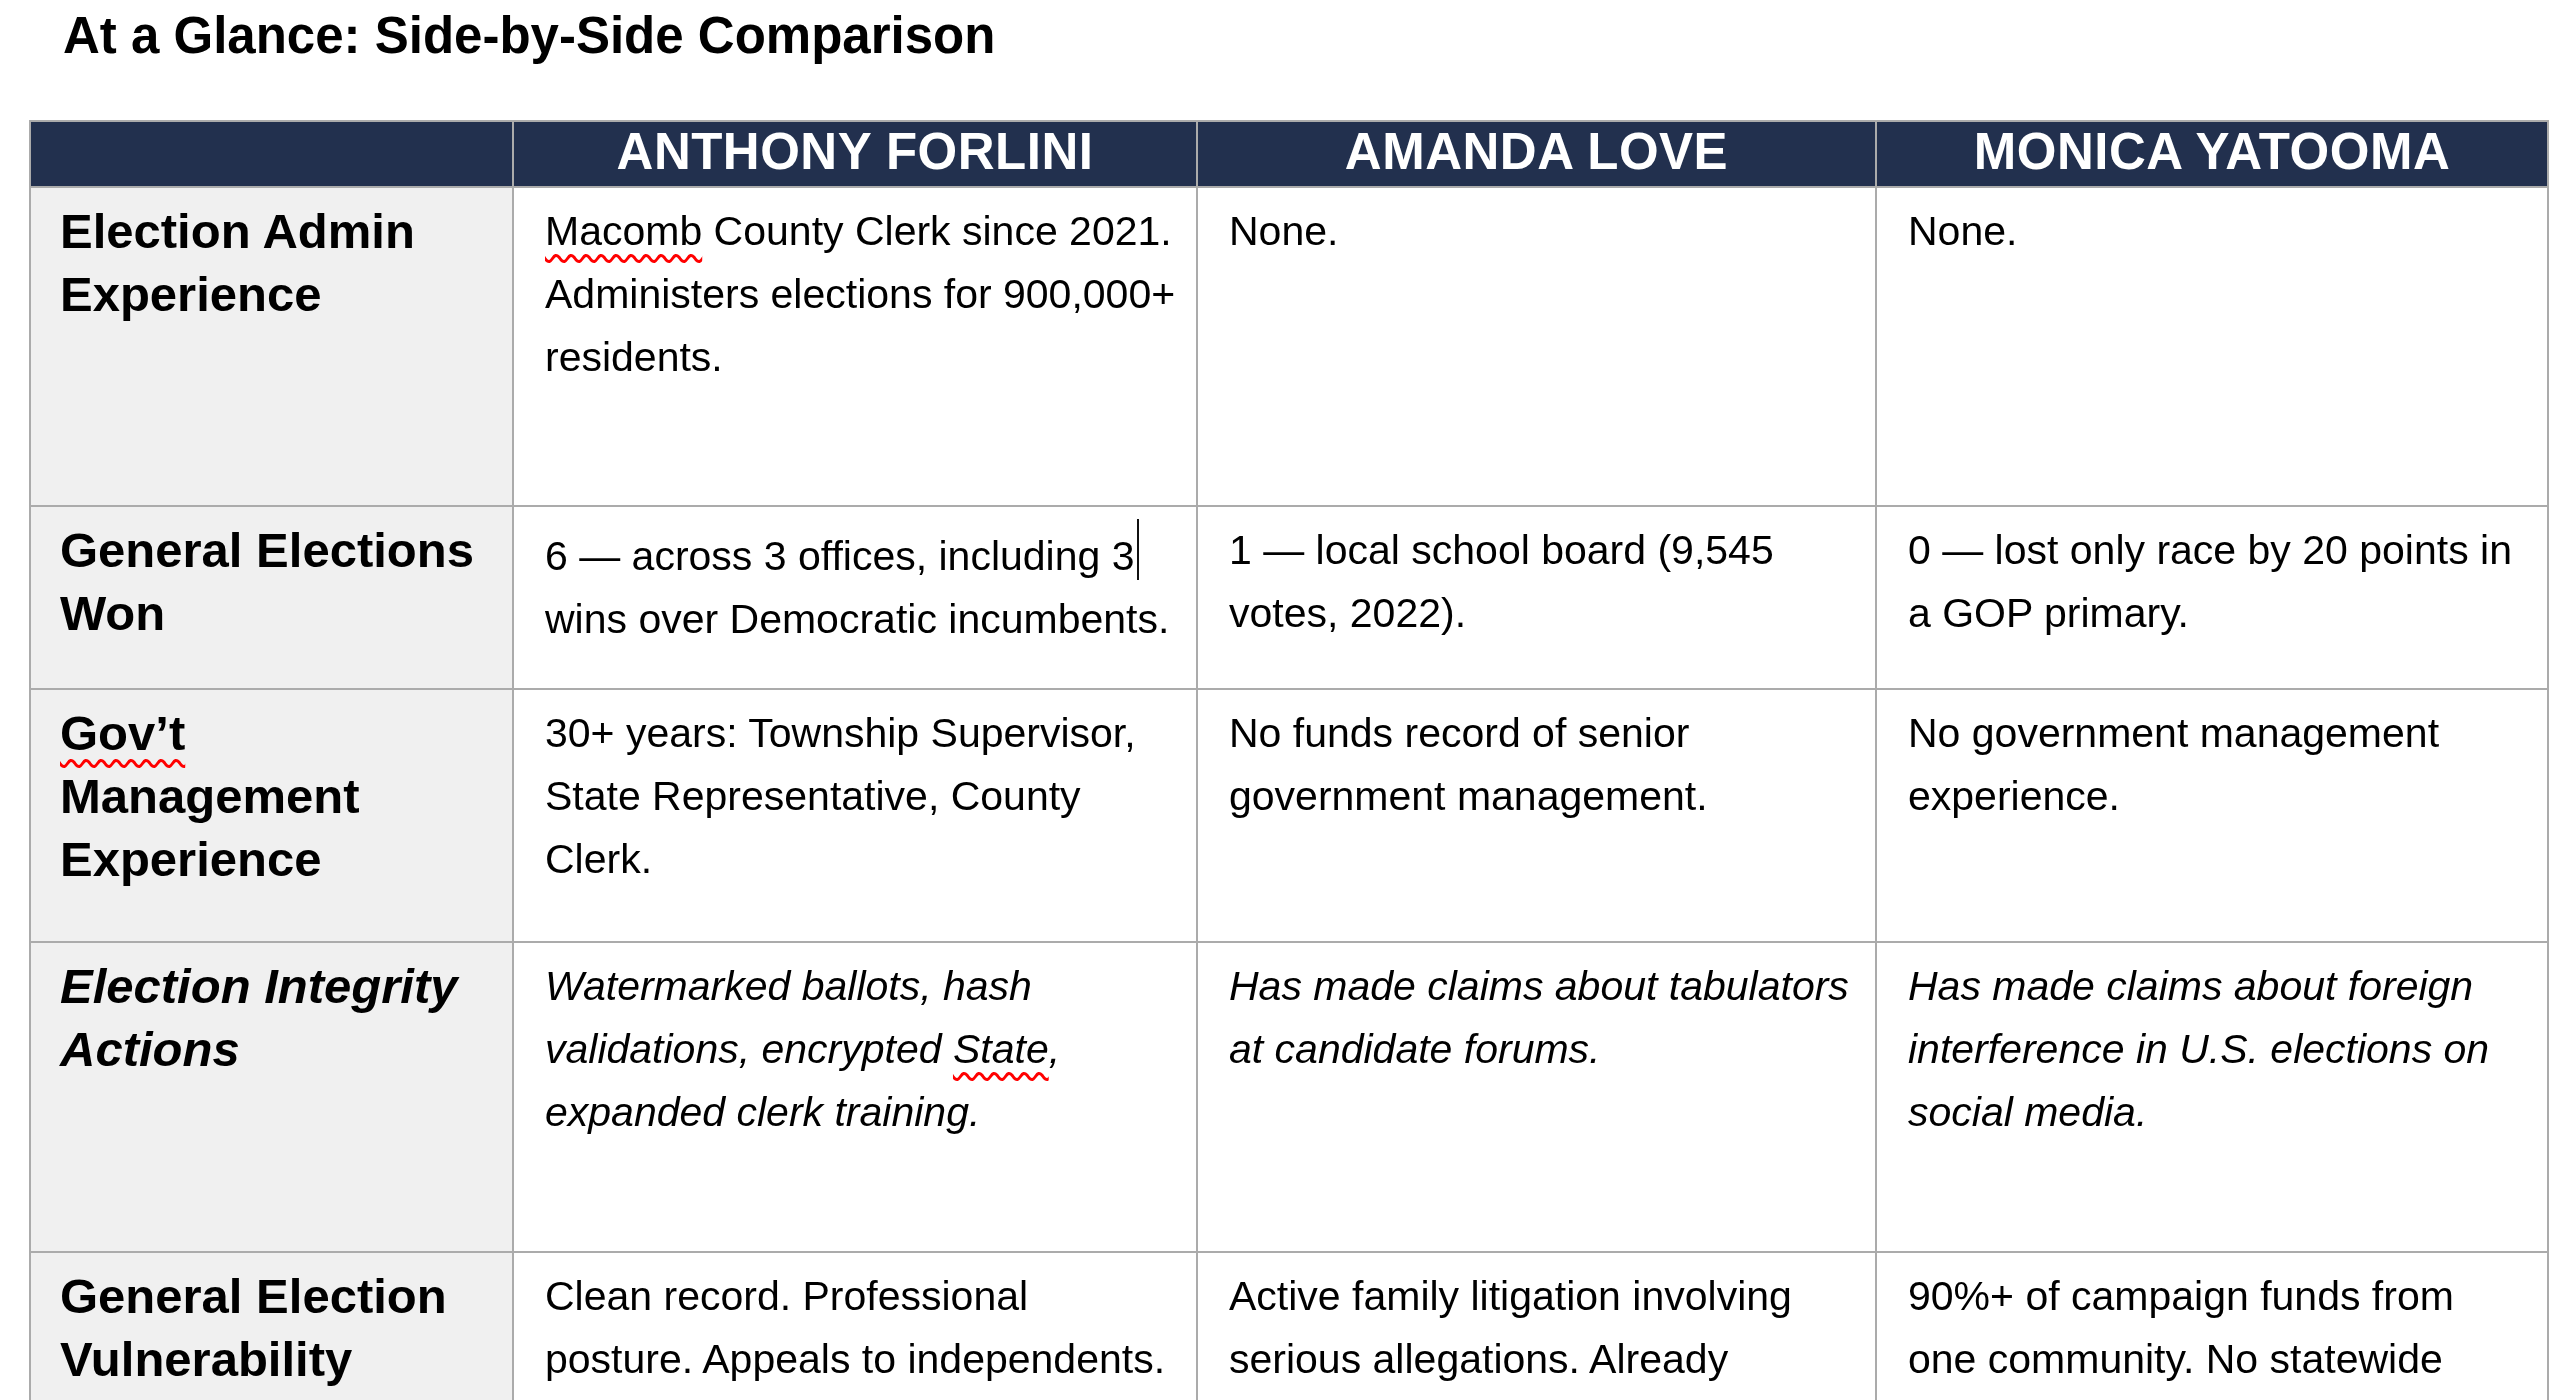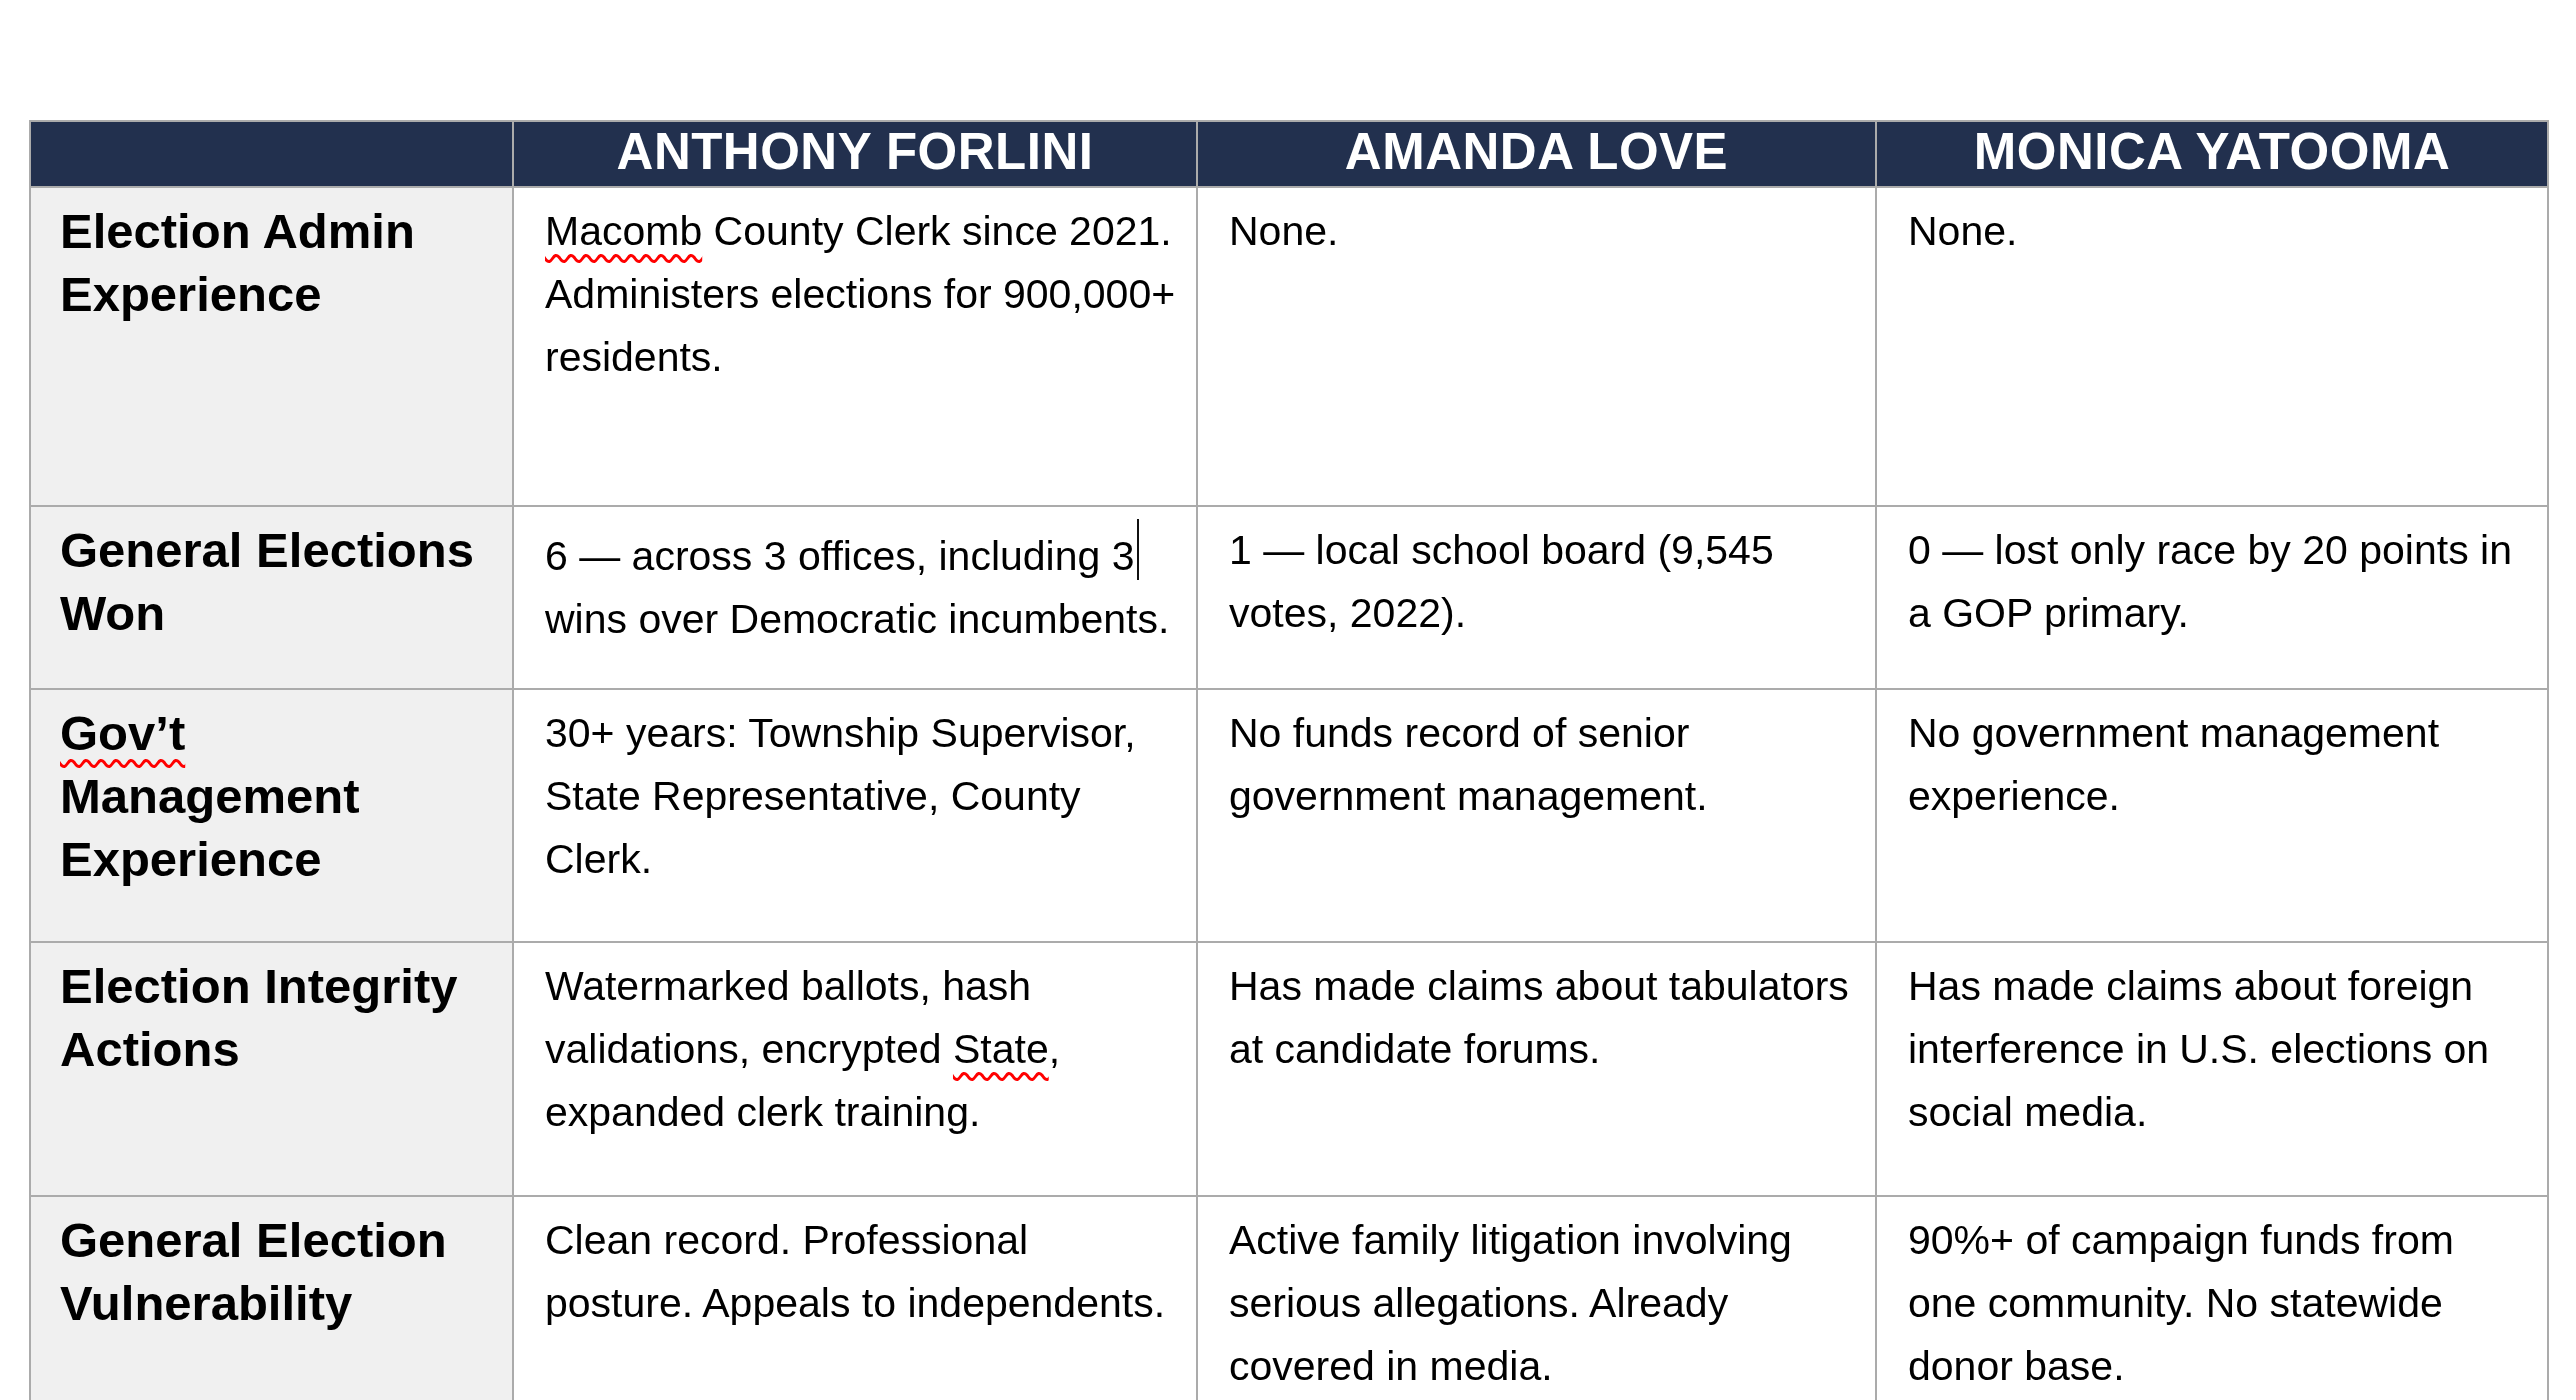--- a/index.html
+++ b/index.html
@@ -63,21 +63,21 @@
   tbody td {
     background: #FFFFFF;
     color: var(--text, #000000);
     font-size: 41px;
     line-height: 63px;
     padding: 11.7px 17.6px 9.8px 31px;
   }
   tr.row-0 { height: 319px; }
   tr.row-1 { height: 183px; }
   tr.row-2 { height: 253px; }
-  tr.row-3 { height: 254px; }
+  tr.row-3 { height: 310px; font-style: italic; }
   tr.row-4 { height: 235px; }
   .squiggle {
     text-decoration: underline;
     text-decoration-style: wavy;
     text-decoration-color: var(--spellcheck-underline, #FF0000);
     text-decoration-thickness: 2.9px;
     text-underline-offset: 8.8px;
     text-decoration-skip-ink: none;
   }
   .caret {
@@ -88,20 +88,21 @@
     vertical-align: -9.8px;
     margin-left: 2px;
     margin-right: -2px;
   }
 </style>
 </head>
 <body>
 
 <div class="page">
 
+  <h1 class="doc-title">At a Glance: Side-by-Side Comparison</h1>
 
   <table class="cmp">
     <colgroup>
       <col style="width:483px">
       <col style="width:684px">
       <col style="width:679px">
       <col style="width:672px">
     </colgroup>
     <thead>
       <tr>

